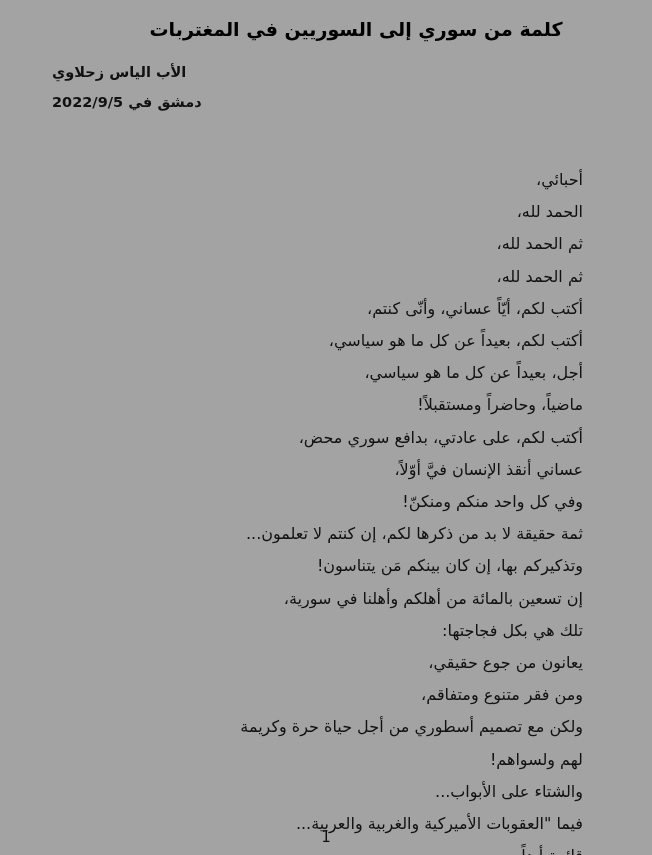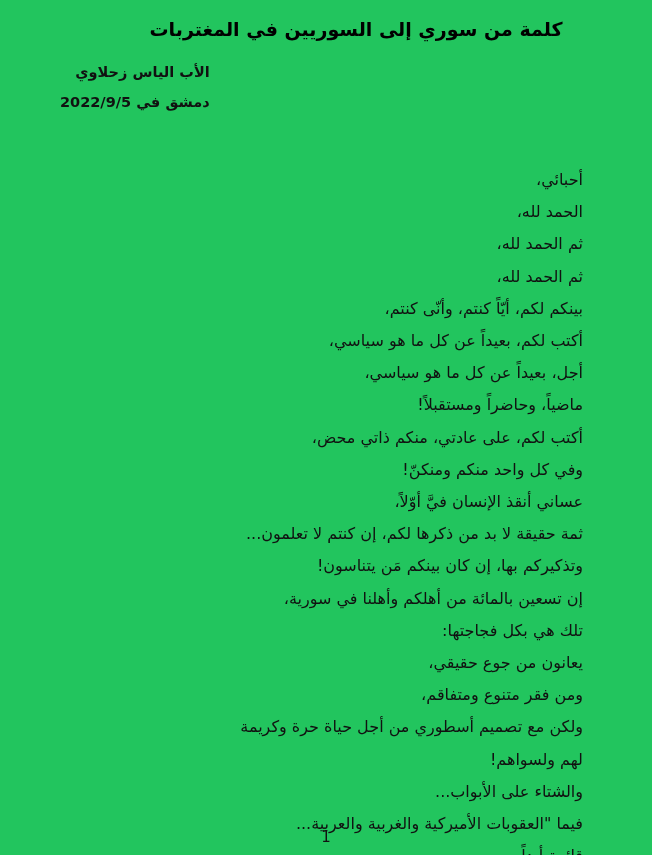--- a/index.html
+++ b/index.html
@@ -4,43 +4,43 @@
 <style>
   html, body {
     margin: 0;
     padding: 0;
     background: #ffffff;
   }
   .page {
     position: relative;
     width: 652px;
     height: 855px;
-    background: #22c55e;
+    background: #a3a3a3;
     overflow: hidden;
     font-family: "DejaVu Sans", sans-serif;
     color: #111111;
   }
   .doc-title {
     position: absolute;
     top: 14px;
     left: 60px;
     right: 0;
     text-align: center;
     direction: rtl;
     font-size: 19px;
     font-weight: bold;
     line-height: 30px;
     color: #000000;
   }
   .byline {
     position: absolute;
     top: 57px;
-    left: 60px;
+    left: 52px;
     direction: rtl;
-    text-align: right;
+    text-align: left;
     font-size: 14.5px;
     line-height: 30px;
   }
   .byline .author {
     font-weight: bold;
   }
   .byline .dateline {
     font-weight: bold;
   }
   .body-text {
@@ -78,27 +78,27 @@
   <div class="byline">
     <div class="author">الأب الياس زحلاوي</div>
     <div class="dateline">دمشق في 2022/9/5</div>
   </div>
 
   <div class="body-text">
       <div class="line">أحبائي،</div>
       <div class="line">الحمد لله،</div>
       <div class="line">ثم الحمد لله،</div>
       <div class="line">ثم الحمد لله،</div>
-      <div class="line">بينكم لكم، أيّاً كنتم، وأنّى كنتم،</div>
+      <div class="line">أكتب لكم، أيّاً عساني، وأنّى كنتم،</div>
       <div class="line">أكتب لكم، بعيداً عن كل ما هو سياسي،</div>
       <div class="line">أجل، بعيداً عن كل ما هو سياسي،</div>
       <div class="line">ماضياً، وحاضراً ومستقبلاً!</div>
-      <div class="line">أكتب لكم، على عادتي، منكم ذاتي محض،</div>
+      <div class="line">أكتب لكم، على عادتي، بدافع سوري محض،</div>
+      <div class="line">عساني أنقذ الإنسان فيَّ أوّلاً،</div>
       <div class="line">وفي كل واحد منكم ومنكنّ!</div>
-      <div class="line">عساني أنقذ الإنسان فيَّ أوّلاً،</div>
       <div class="line">ثمة حقيقة لا بد من ذكرها لكم، إن كنتم لا تعلمون...</div>
       <div class="line">وتذكيركم بها، إن كان بينكم مَن يتناسون!</div>
       <div class="line">إن تسعين بالمائة من أهلكم وأهلنا في سورية،</div>
       <div class="line">تلك هي بكل فجاجتها:</div>
       <div class="line">يعانون من جوع حقيقي،</div>
       <div class="line">ومن فقر متنوع ومتفاقم،</div>
       <div class="line">ولكن مع تصميم أسطوري من أجل حياة حرة وكريمة</div>
       <div class="line">لهم ولسواهم!</div>
       <div class="line">والشتاء على الأبواب...</div>
       <div class="line">فيما "العقوبات الأميركية والغربية والعربية...</div>

